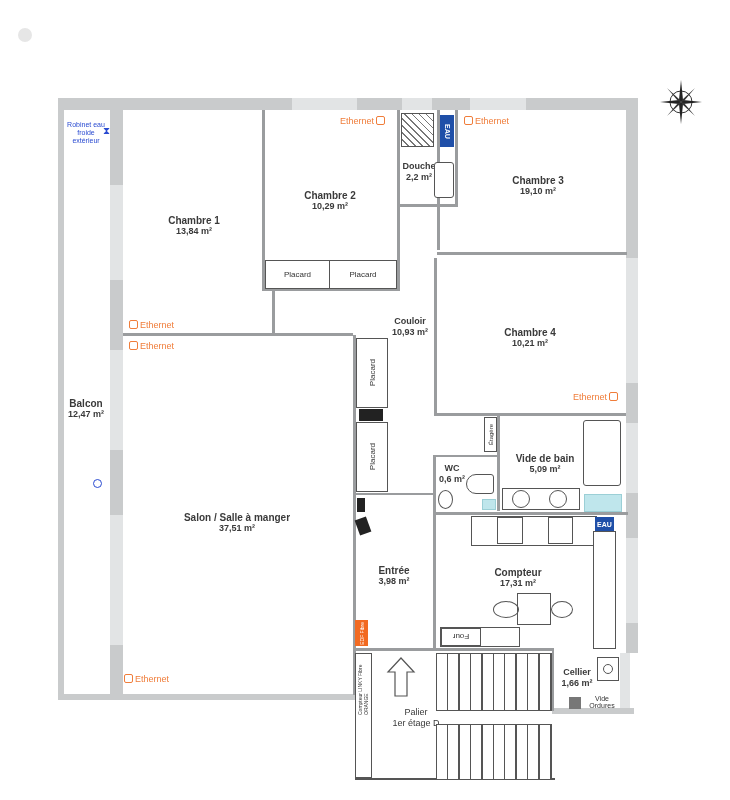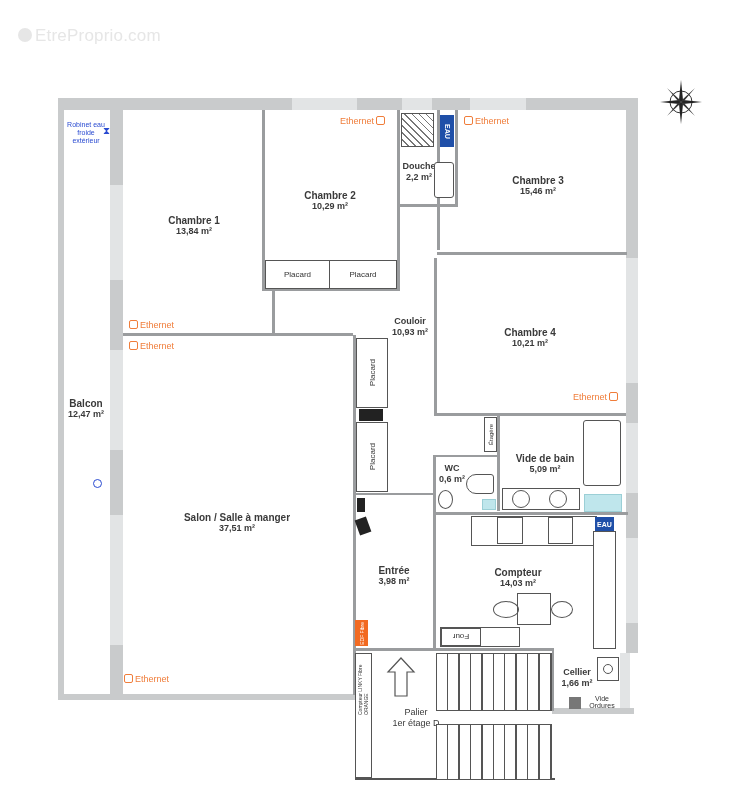--- a/index.html
+++ b/index.html
@@ -18,21 +18,21 @@
   .placard{font-size:8px;color:#333;display:flex;align-items:center;justify-content:center;}
   .vert{writing-mode:vertical-rl;transform:rotate(180deg);}
   .eau{position:absolute;background:#1f4fa8;color:#fff;font-size:7px;display:flex;align-items:center;justify-content:center;font-weight:bold;}
   .aqua{position:absolute;background:#bfe6ec;border:1px solid #9bcfd6;}
   .blue-text{position:absolute;color:#2a4bd1;font-size:7px;text-align:center;line-height:8px;}
   .stairs{position:absolute;border:1.4px solid #555;box-sizing:border-box;background:repeating-linear-gradient(90deg,#fff 0,#fff 10px,#555 10px,#555 11.4px);}
 </style>
 </head>
 <body>
 
-<div class="abs wm"><span class="c"></span><span>EtreProprio.com</span></div>
+<div class="abs wm"><span class="c"></span></div>
 
 <svg class="abs" style="left:658px;top:76px" width="46" height="52" viewBox="0 0 46 52">
   <circle cx="23" cy="26" r="11" fill="none" stroke="#333" stroke-width="1"></circle>
   <polygon points="23,4 25,24 23,26 21,24" fill="#222"></polygon>
   <polygon points="23,48 25,28 23,26 21,28" fill="#222"></polygon>
   <polygon points="2,26 21,24 23,26 21,28" fill="#222"></polygon>
   <polygon points="44,26 25,24 23,26 25,28" fill="#222"></polygon>
   <polygon points="9,12 22,24 23,26 20,25" fill="#333"></polygon>
   <polygon points="37,12 24,24 23,26 26,25" fill="#333"></polygon>
   <polygon points="9,40 22,28 23,26 20,27" fill="#333"></polygon>
@@ -88,29 +88,29 @@
   <div class="line" style="left:436px;top:455px;width:62px;height:2px"></div>
   <div class="line" style="left:497px;top:416px;width:3px;height:95px"></div>
   <div class="line" style="left:436px;top:512px;width:192px;height:3px"></div>
   <div class="line" style="left:356px;top:648px;width:198px;height:3px"></div>
   <div class="line" style="left:552px;top:651px;width:2px;height:60px"></div>
 </div>
 
 <div class="room-label" style="left:194px;top:215px"><span>Chambre 1</span><span class="area">13,84 m²</span></div>
 <div class="room-label" style="left:330px;top:190px"><span>Chambre 2</span><span class="area">10,29 m²</span></div>
 <div class="room-label" style="left:419px;top:161px;font-size:9px"><span>Douche</span><span class="area">2,2 m²</span></div>
-<div class="room-label" style="left:538px;top:175px"><span>Chambre 3</span><span class="area">15,46 m²</span></div>
+<div class="room-label" style="left:538px;top:175px"><span>Chambre 3</span><span class="area">19,10 m²</span></div>
 <div class="room-label" style="left:410px;top:316px;font-size:9px"><span>Couloir</span><span class="area">10,93 m²</span></div>
 <div class="room-label" style="left:530px;top:327px"><span>Chambre 4</span><span class="area">10,21 m²</span></div>
 <div class="room-label" style="left:86px;top:398px"><span>Balcon</span><span class="area">12,47 m²</span></div>
 <div class="room-label" style="left:237px;top:512px"><span>Salon / Salle à manger</span><span class="area">37,51 m²</span></div>
 <div class="room-label" style="left:452px;top:463px;font-size:9px"><span>WC</span><span class="area">0,6 m²</span></div>
 <div class="room-label" style="left:545px;top:453px"><span>Vide de bain</span><span class="area">5,09 m²</span></div>
 <div class="room-label" style="left:394px;top:565px"><span>Entrée</span><span class="area">3,98 m²</span></div>
-<div class="room-label" style="left:518px;top:567px"><span>Compteur</span><span class="area">14,03 m²</span></div>
+<div class="room-label" style="left:518px;top:567px"><span>Compteur</span><span class="area">17,31 m²</span></div>
 <div class="room-label" style="left:577px;top:667px;font-size:9px"><span>Cellier</span><span class="area">1,66 m²</span></div>
 <div class="room-label" style="left:416px;top:707px;font-weight:normal;font-size:9px"><span>Palier</span><span class="area" style="font-weight:normal">1er étage D</span></div>
 
 <div class="eth" style="left:340px;top:116px"><span>Ethernet</span><span class="sq"></span></div>
 <div class="eth" style="left:462px;top:116px"><span class="sq"></span><span>Ethernet</span></div>
 <div class="eth" style="left:127px;top:320px"><span class="sq"></span><span>Ethernet</span></div>
 <div class="eth" style="left:127px;top:341px"><span class="sq"></span><span>Ethernet</span></div>
 <div class="eth" style="left:573px;top:392px"><span>Ethernet</span><span class="sq"></span></div>
 <div class="eth" style="left:122px;top:674px"><span class="sq"></span><span>Ethernet</span></div>
 

